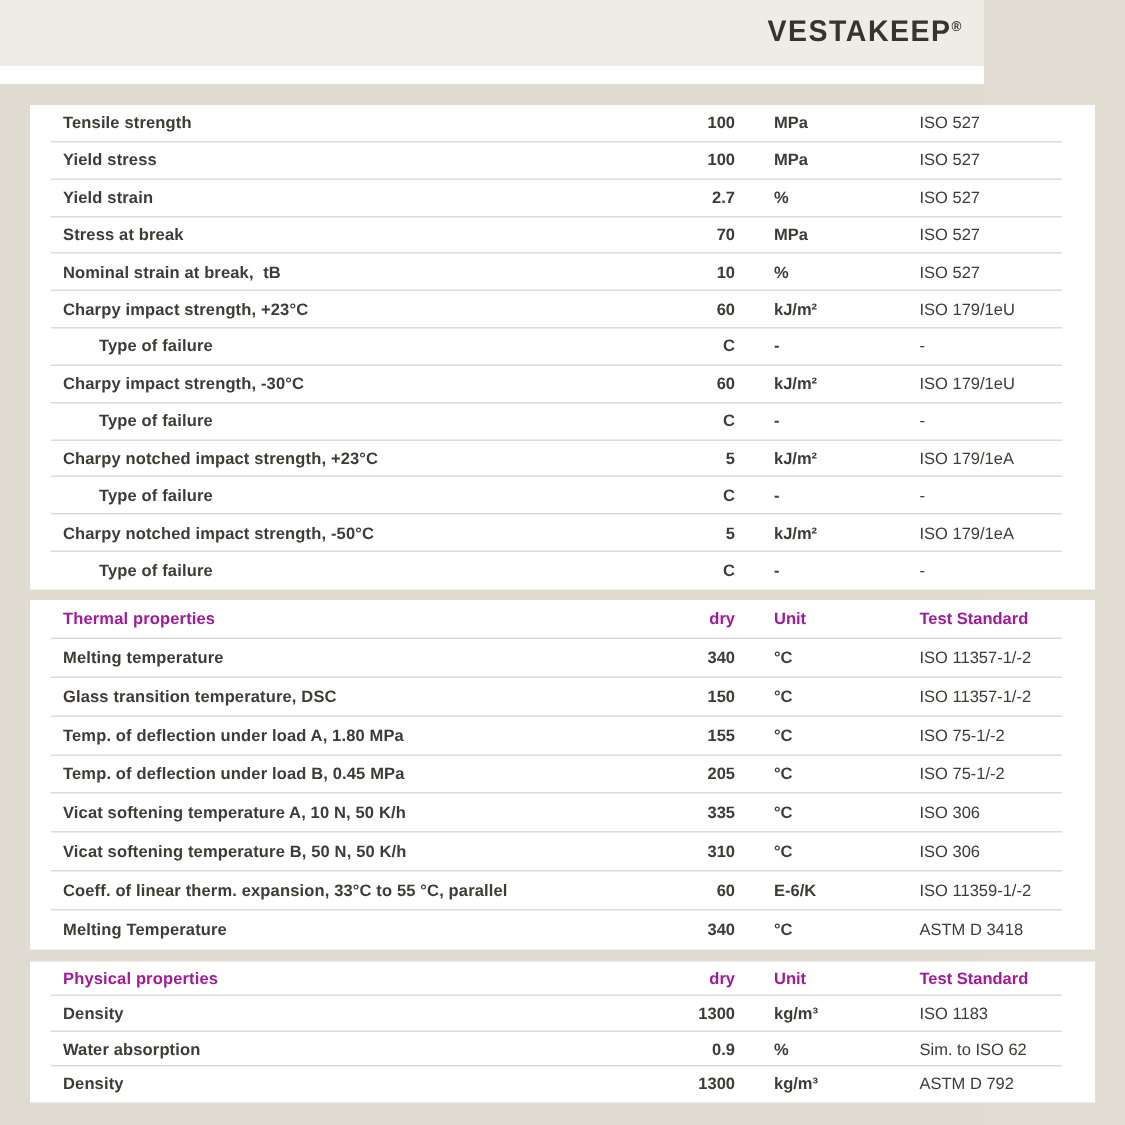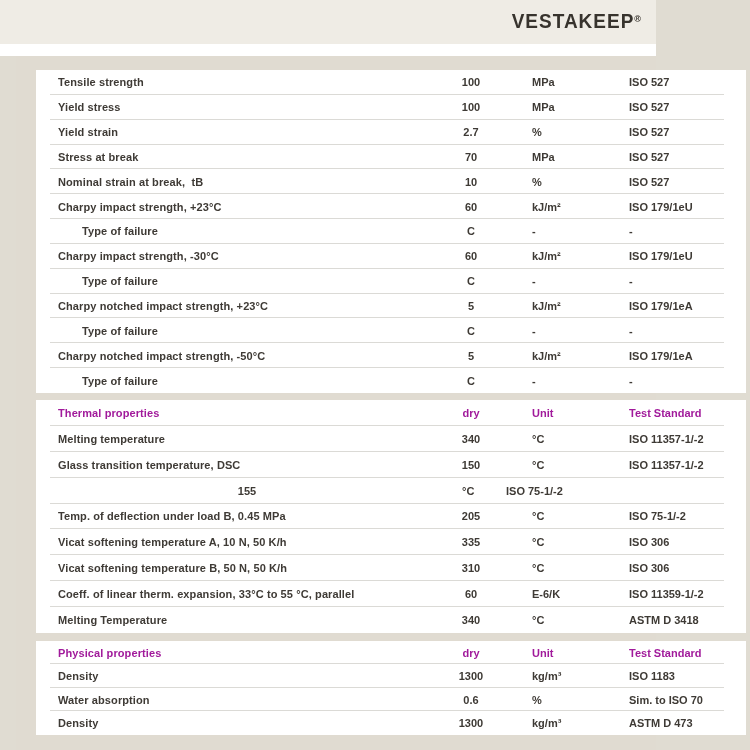--- a/index.html
+++ b/index.html
@@ -16,21 +16,21 @@
   }
   .logo {
     font-weight:700; font-size:19px; letter-spacing:1px;
     color:#37332d; transform:scaleY(1.05);
   }
   .logo sup { font-size:9px; letter-spacing:0; vertical-align:6px; }
 
   .white-gap { height:12px; background:#ffffff; flex:0 0 auto; }
 
   
-  .content { flex:1 1 auto; background:#e0dbd1; padding-top:14px;margin-left:16px; }
+  .content { flex:1 1 auto; background:#e0dbd1; padding-top:14px; }
 
   .panel {
     background:#ffffff; margin:0 20px; width:710px;
   }
   .panel-gap-a { height:7px; }
   .panel-gap-b { height:8px; }
 
   .panel-mech     { --rh:24.85px; }
   .panel-thermal  { --rh:25.9px;  }
   .panel-physical { --rh:23.5px;  }
@@ -42,23 +42,23 @@
     align-items:center; padding-left:22px;
     font-size:11px; color:#3e3a35;
   }
   .row::after {
     content:""; position:absolute; left:14px; right:22px; bottom:0;
     height:1px; background:#dbdad6;
   }
   .row:last-child::after { display:none; }
 
   .cell-name { font-weight:700; letter-spacing:.1px; white-space:pre; }
-  .cell-dry  { font-weight:700; text-align:center; }
+  .cell-dry  { font-weight:700; text-align:right; }
   .cell-unit { padding-left:26px; font-weight:700; }
-  .cell-std  { font-weight:700; }
+  .cell-std  { font-weight:400; }
 
   .row.indent .cell-name { padding-left:24px; }
 
   .row.head .cell-name,
   .row.head .cell-dry,
   .row.head .cell-unit,
   .row.head .cell-std { font-weight:700; color:#a11a9b; }
 </style>
 </head>
 <body>
@@ -166,20 +166,21 @@
           <div class="cell-unit">°C</div>
           <div class="cell-std">ISO 11357-1/-2</div>
         </div>
         <div class="row">
           <div class="cell-name">Glass transition temperature, DSC</div>
           <div class="cell-dry">150</div>
           <div class="cell-unit">°C</div>
           <div class="cell-std">ISO 11357-1/-2</div>
         </div>
         <div class="row">
+          <div class="cell-name">Temp. of deflection under load A, 1.80 MPa</div>
           <div class="cell-dry">155</div>
           <div class="cell-unit">°C</div>
           <div class="cell-std">ISO 75-1/-2</div>
         </div>
         <div class="row">
           <div class="cell-name">Temp. of deflection under load B, 0.45 MPa</div>
           <div class="cell-dry">205</div>
           <div class="cell-unit">°C</div>
           <div class="cell-std">ISO 75-1/-2</div>
         </div>
@@ -217,26 +218,26 @@
           <div class="cell-std">Test Standard</div>
         </div>
         <div class="row">
           <div class="cell-name">Density</div>
           <div class="cell-dry">1300</div>
           <div class="cell-unit">kg/m³</div>
           <div class="cell-std">ISO 1183</div>
         </div>
         <div class="row">
           <div class="cell-name">Water absorption</div>
-          <div class="cell-dry">0.6</div>
+          <div class="cell-dry">0.9</div>
           <div class="cell-unit">%</div>
-          <div class="cell-std">Sim. to ISO 70</div>
+          <div class="cell-std">Sim. to ISO 62</div>
         </div>
         <div class="row">
           <div class="cell-name">Density</div>
           <div class="cell-dry">1300</div>
           <div class="cell-unit">kg/m³</div>
-          <div class="cell-std">ASTM D 473</div>
+          <div class="cell-std">ASTM D 792</div>
         </div>
       </div>
   </div>
 
 </div>
 
 </body></html>

